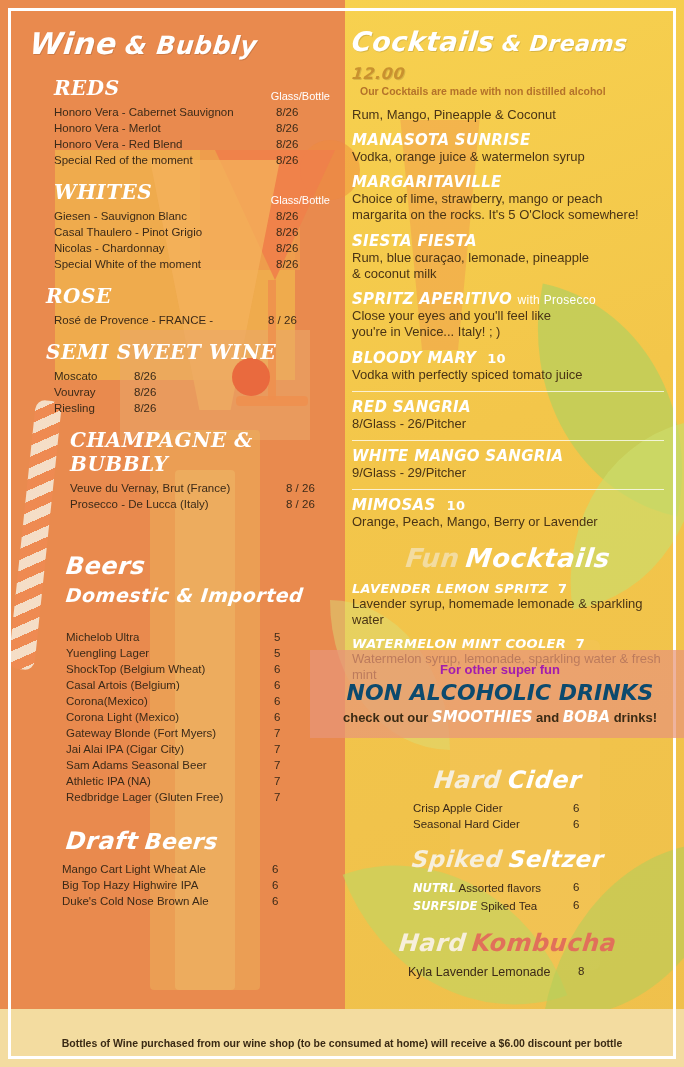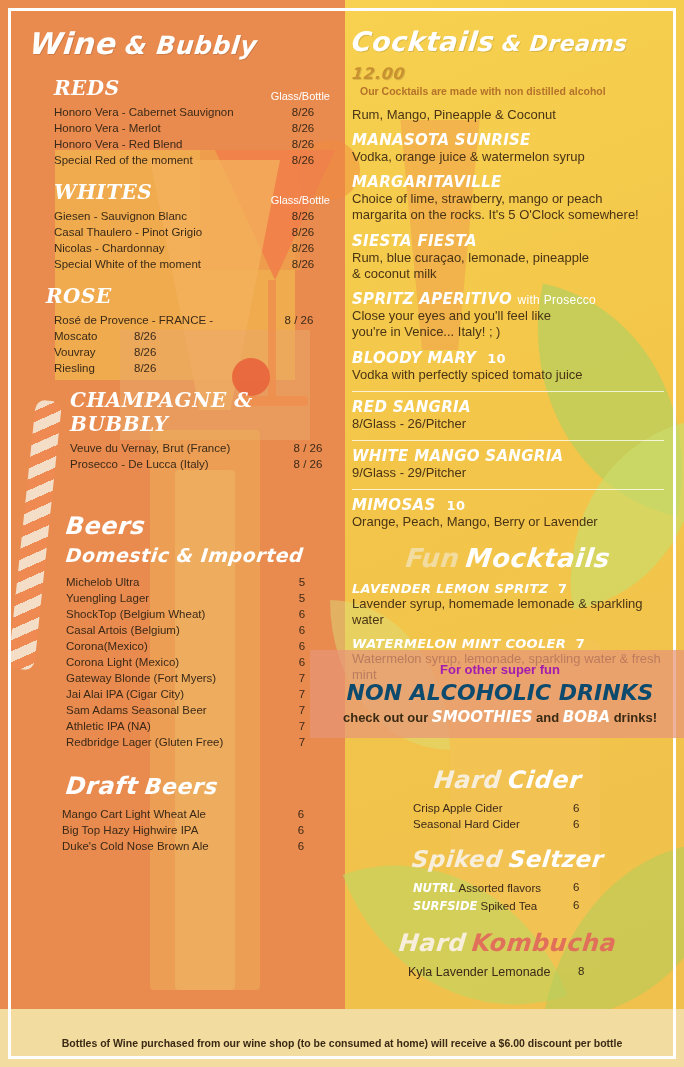--- a/index.html
+++ b/index.html
@@ -61,21 +61,21 @@
   .col-left{position:absolute;left:30px;top:28px;width:300px;}
   .col-right{position:absolute;left:352px;top:28px;width:312px;}
 
   h1.big{margin:0 0 4px 0;font-size:27px;line-height:1.05;}
   h2.sec{margin:12px 0 4px 0;font-size:20px;}
 
   .rows{margin:0;padding:0;list-style:none;}
   .row{display:flex;align-items:baseline;font-size:11.5px;color:#3c2a18;padding:2px 0;}
   .row .nm{flex:0 0 auto;}
   .row .spacer{flex:1 1 auto;}
-  .row .pr{flex:0 0 auto;text-align:center;}
+  .row .pr{flex:0 0 auto;text-align:left;}
   .hdr-gb{font-size:11px;color:#ffffff;text-align:right;margin-bottom:2px;}
 
   
   .ck{margin:0 0 8px 0;}
   .ck .nm{font-size:15px;color:#ffffff;font-weight:bold;font-style:italic;
           font-family:"DejaVu Sans",sans-serif;letter-spacing:.3px;}
   .ck .nm .suffix{font-size:12px;font-weight:normal;font-style:normal;color:#fff;font-family:"Liberation Sans",sans-serif;}
   .ck .nm .price{font-size:13px;color:#fff;font-weight:bold;font-style:normal;}
   .ck .ds{font-size:13px;color:#4a3415;line-height:1.25;}
 
@@ -198,20 +198,21 @@
       <ul class="rows">
         <li class="row" style="padding-left:8px">
             <span class="nm">Rosé de Provence - FRANCE -</span>
             <span class="spacer"></span>
             <span class="pr" style="width:62px">8 / 26</span>
           </li>
       </ul>
     </div>
 
     <div style="padding-left:16px">
+      <h2 class="sec white script">SEMI SWEET WINE</h2>
       <ul class="rows">
         <li class="row" style="padding-left:8px">
             <span class="nm" style="width:80px">Moscato</span>
             <span class="pr">8/26</span>
           </li>
         <li class="row" style="padding-left:8px">
             <span class="nm" style="width:80px">Vouvray</span>
             <span class="pr">8/26</span>
           </li>
         <li class="row" style="padding-left:8px">
@@ -236,21 +237,21 @@
           </li>
       </ul>
     </div>
 
     <div style="margin-top:40px;padding-left:36px">
       <h2 class="white" style="margin:0 0 4px 0">
         <span class="fun" style="font-size:24px">Beers</span>
         <span class="fun" style="font-size:19px">Domestic &amp; Imported</span>
       </h2>
     </div>
-    <ul class="rows" style="padding-left:36px;margin-top:6px">
+    <ul class="rows" style="padding-left:36px;margin-top:21px">
       <li class="row">
           <span class="nm">Michelob Ultra</span>
           <span class="spacer"></span>
           <span class="pr" style="width:56px">5</span>
         </li>
       <li class="row">
           <span class="nm">Yuengling Lager</span>
           <span class="spacer"></span>
           <span class="pr" style="width:56px">5</span>
         </li>

